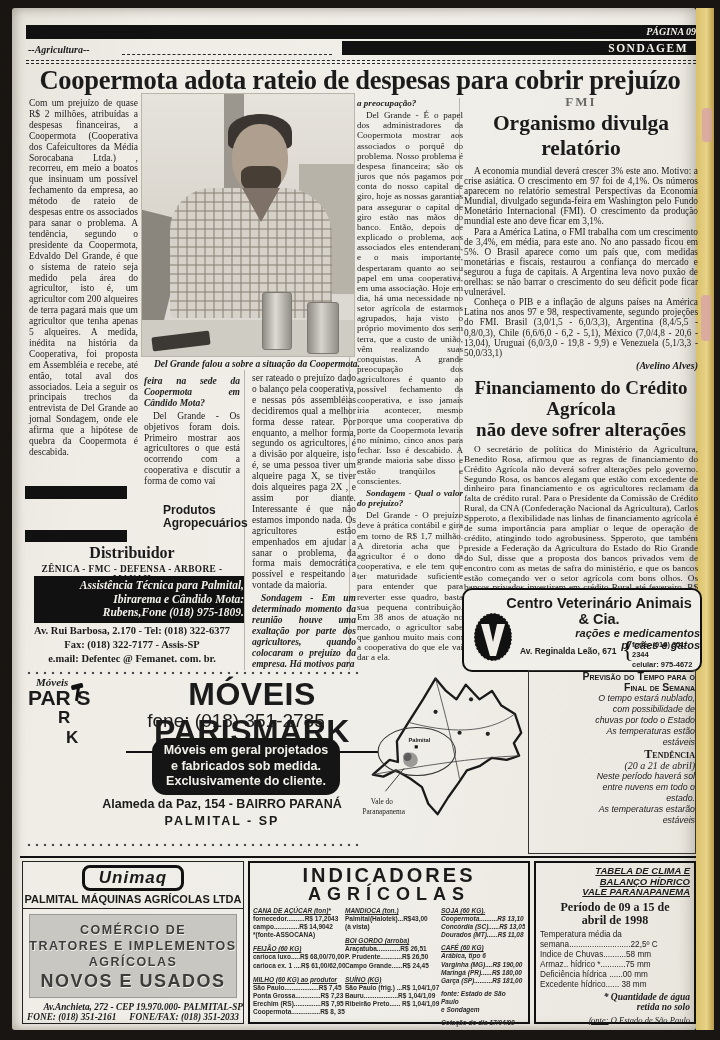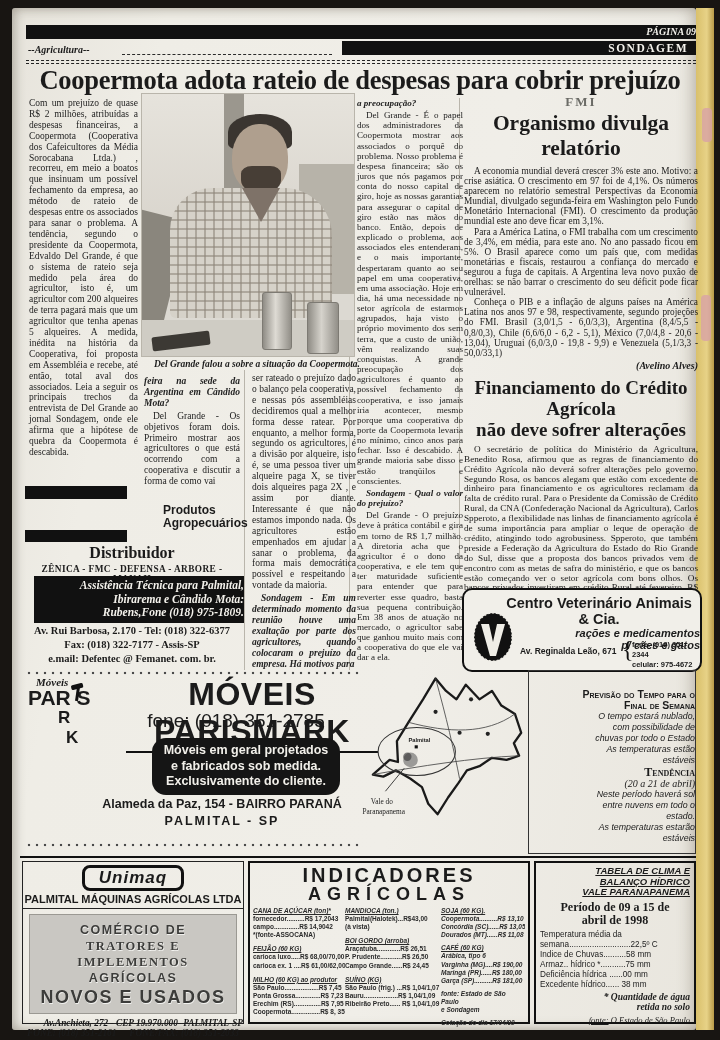--- a/index.html
+++ b/index.html
@@ -73,21 +73,21 @@
       <div class="abs plaid" style="left:28px;top:94px;width:162px;height:130px;border-radius:42px 48px 6px 6px;"></div>
       <div class="abs" style="left:100px;top:94px;width:38px;height:34px;background:#7e7268;clip-path:polygon(0 0,100% 0,50% 100%);"></div>
       <div class="abs" style="left:0;bottom:0;width:212px;height:36px;background:#cfccc4;"></div>
       <div class="abs" style="left:120px;bottom:6px;width:28px;height:56px;border:1px solid #7d7a73;border-radius:3px;background:linear-gradient(90deg,#8f8c85,#dedbd4 45%,#928f88);"></div>
       <div class="abs" style="left:165px;bottom:2px;width:30px;height:50px;border:1px solid #7d7a73;border-radius:3px;background:linear-gradient(90deg,#8f8c85,#d6d3cc 45%,#928f88);"></div>
       <div class="abs" style="left:10px;bottom:8px;width:58px;height:14px;background:#3c3934;border-radius:2px;transform:rotate(-7deg);"></div>
     </div>
     <div class="abs ser b i ctr" style="left:124px;top:351px;width:224px;font-size:9.5px;">Del Grande falou a sobre a situação da Coopermota.</div>
 
     <div class="abs col just" style="left:130px;top:366px;width:100px;">
-      <p class="q noind">feira na sede da Argentina em Cândido Mota?</p>
+      <p class="q noind">feira na sede da Coopermota em Cândido Mota?</p>
       <p>Del Grande - Os objetivos foram dois. Primeiro mostrar aos agricultores o que está ocorrendo com a cooperativa e discutir a forma de como vai</p>
     </div>
     <div class="abs col just" style="left:238px;top:363px;width:108px;">
       <p class="noind">ser rateado o prejuízo dado o balanço pela cooperativa, e nessas pós assembléias decidiremos qual a melhor forma desse ratear. Por enquanto, a melhor forma, segundo os agricultores, é a divisão por alqueire, isto é, se uma pessoa tiver um alqueire paga X, se tiver dois alqueires paga 2X , e assim por diante. Interessante é que não estamos impondo nada. Os agricultores estão empenhados em ajudar a sanar o problema, da forma mais democrática possível e respeitando a vontade da maioria.</p>
       <p class="q">Sondagem - Em um determinado momento da reunião houve uma exaltação por parte dos agricultores, quando colocaram o prejuízo da empresa. Há motivos para</p>
     </div>
     <div class="abs col just" style="left:343px;top:88px;width:110px;font-size:9.1px;line-height:10.15px;">
       <p class="q noind">a preocupação?</p>
       <p>Del Grande - É o papel dos administradores da Coopermota mostrar aos associados o porquê do problema. Nosso problema é despesa financeira; são os juros que nós pagamos por conta do nosso capital de giro, hoje as nossas garantias para assegurar o capital de giro estão nas mãos do banco. Então, depois de explicado o problema, aos associados eles entenderam, e o mais importante, despertaram quanto ao seu papel em uma cooperativa, em uma associação. Hoje em dia, há uma necessidade no setor agrícola de estarmos agrupados, haja visto o próprio movimento dos sem terra, que a custo de união, vêm realizando suas conquistas. A grande preocupação dos agricultores é quanto ao possível fechamento da cooperativa, e isso jamais iria acontecer, mesmo porque uma cooperativa do porte da Coopermota levaria no mínimo, cinco anos para fechar. Isso é descabido. A grande maioria sabe disso e estão tranqüilos e conscientes.</p>
       <p class="q">Sondagem - Qual o valor do prejuízo?</p>
@@ -184,21 +184,21 @@
       <ellipse cx="52" cy="80" rx="37" ry="23" fill="none" stroke="#333" stroke-width="1"></ellipse>
       <circle cx="46" cy="88" r="7" fill="#555" opacity="0.55"></circle>
       <circle cx="43" cy="85" r="4" fill="#333" opacity="0.6"></circle>
       <rect x="50" y="74" width="3" height="3" fill="#111"></rect>
       <text x="44" y="71" font-size="5.5" font-weight="bold" font-family="Liberation Sans, sans-serif" fill="#222">Palmital</text>
       <line x1="22" y1="118" x2="40" y2="96" stroke="#333" stroke-width="0.9"></line>
       <text x="8" y="130" font-size="7" font-family="Liberation Serif, serif" fill="#222">Vale do</text>
       <text x="0" y="140" font-size="7" font-family="Liberation Serif, serif" fill="#222">Paranapanema</text>
     </svg>
 
-    <div class="abs san i ctr" style="left:516px;top:662px;width:168px;height:184px;border:1.5px solid #333;box-sizing:border-box;padding-top:18px;font-size:8.8px;line-height:11px;">
+    <div class="abs san i ctr" style="left:516px;top:662px;width:168px;height:184px;border:1.5px solid #333;box-sizing:border-box;padding-top:0;font-size:8.8px;line-height:11px;">
       <div class="b smallcaps" style="font-style:normal;font-size:10.5px;line-height:11px;">Previsão do Tempo para o</div>
       <div class="b smallcaps" style="font-style:normal;font-size:10.5px;line-height:11px;">Final de Semana</div>
       <div>
           <div>O tempo estará nublado,</div>
           <div>com possibilidade de</div>
           <div>chuvas por  todo o Estado</div>
           <div>As temperaturas estão</div>
           <div>estáveis</div>
         </div>
       <div class="ser b smallcaps" style="font-style:normal;font-size:12px;line-height:12px;">Tendência</div>
@@ -214,21 +214,21 @@
 
     <div class="abs" style="left:8px;top:848px;width:676px;border-top:2px solid #111;"></div>
 
     <div class="abs" style="left:10px;top:853px;width:222px;height:163px;border:1.5px solid #222;box-sizing:border-box;">
       <div class="ctr" style="margin-top:3px;">
         <span class="san b i" style="display:inline-block;border:3px solid #111;border-radius:8px;padding:0 14px;font-size:17px;letter-spacing:1px;">Unimaq</span>
       </div>
       <div class="san b ctr" style="font-size:11px;margin-top:2px;border-bottom:1.5px solid #222;padding-bottom:3px;">PALMITAL MÁQUINAS AGRÍCOLAS LTDA</div>
       <div class="san ctr" style="margin:5px 6px 0;background:#c9c7c2;padding:8px 0 6px;box-shadow:inset 0 0 0 1px #9b9993;">
         <div class="stencil" style="font-size:12.5px;line-height:16px;">COMÉRCIO DE</div>
-        <div class="stencil" style="font-size:12.5px;line-height:16px;font-family:Liberation Serif, serif;">TRATORES E IMPLEMENTOS</div>
+        <div class="stencil" style="font-size:12.5px;line-height:16px;">TRATORES E IMPLEMENTOS</div>
         <div class="stencil" style="font-size:12.5px;line-height:16px;">AGRÍCOLAS</div>
         <div class="stencil" style="font-size:18px;line-height:22px;">NOVOS E USADOS</div>
       </div>
       <div class="ser b i ctr" style="font-size:9.3px;margin-top:4px;">Av.Anchieta, 272 - CEP 19.970.000- PALMITAL-SP</div>
       <div class="ser b i" style="font-size:9.3px;display:flex;justify-content:space-between;padding:0 4px;">
         <span>FONE: (018) 351-2161</span>
         <span>FONE/FAX: (018) 351-2033</span>
       </div>
     </div>
 

